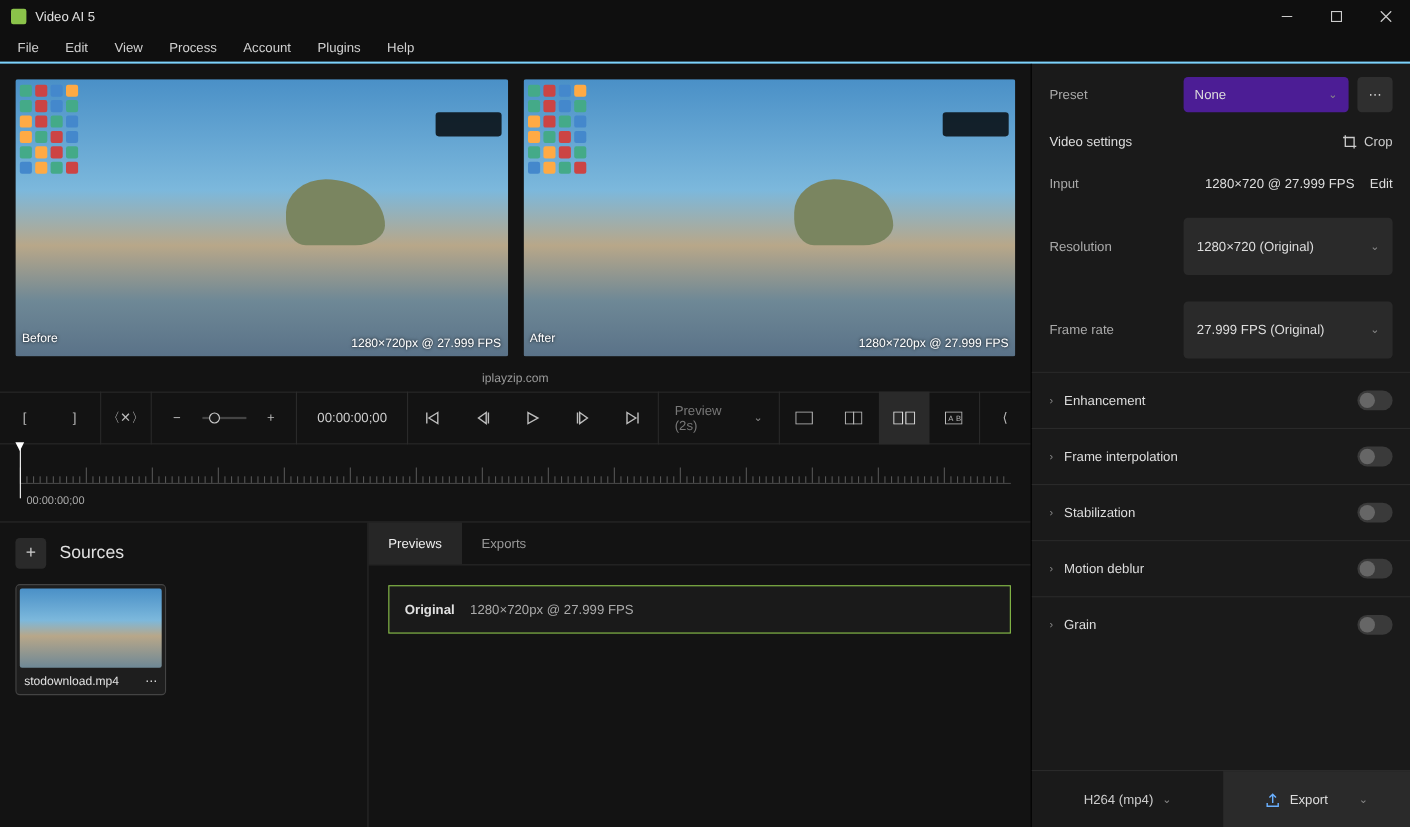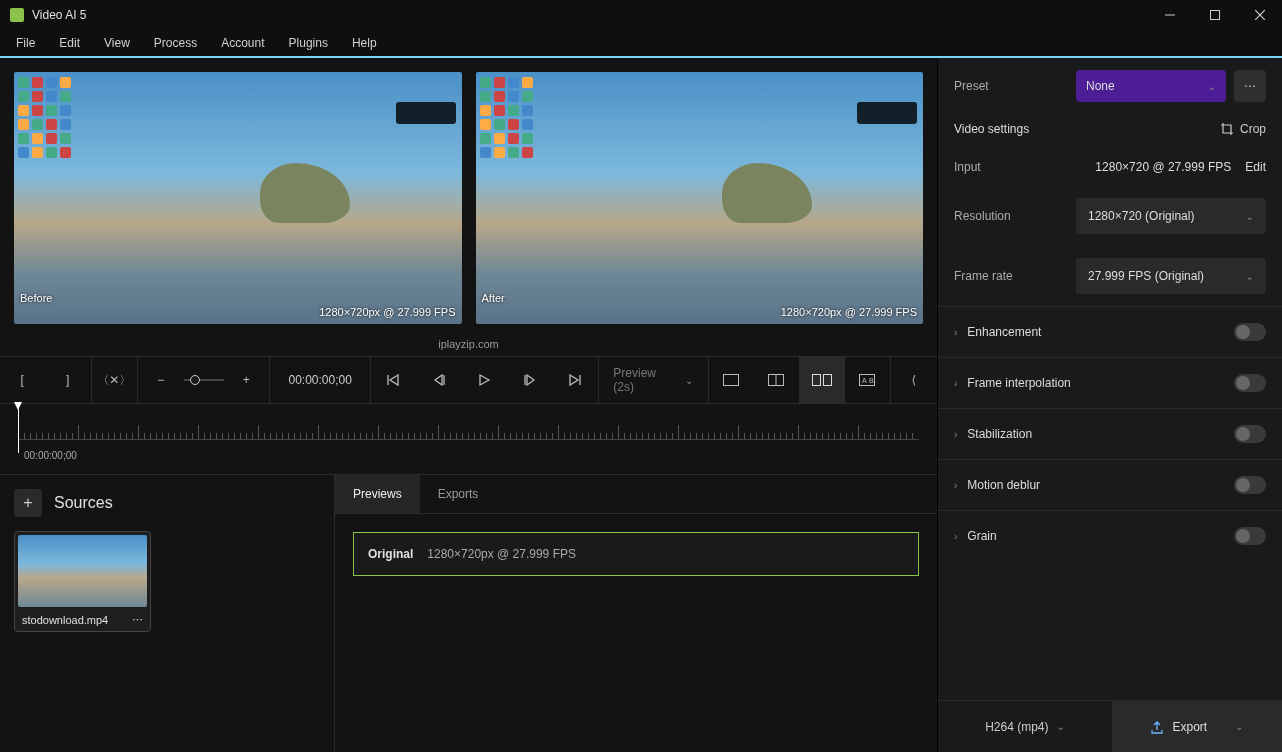--- a/index.html
+++ b/index.html
@@ -15,21 +15,21 @@
 .left-pane { flex: 1; display: flex; flex-direction: column; background: #131313; min-width: 0; }
 .preview-area { display: flex; gap: 14px; padding: 14px; height: 280px; }
 .preview-box { flex: 1; position: relative; border-radius: 2px; overflow: hidden; }
 .preview-img { width: 100%; height: 100%; background: linear-gradient(to bottom, #4a90c7 0%, #7cb8dc 40%, #b8a789 60%, #6e8896 80%, #5a7288 100%); position: relative; }
 .rock { position: absolute; bottom: 40%; left: 55%; width: 90px; height: 60px; background: #7a8560; border-radius: 40% 60% 30% 20% / 50% 70% 30% 40%; }
 .icons-col { position: absolute; top: 5px; left: 4px; width: 55px; display: flex; flex-wrap: wrap; gap: 3px; }
 .dicon { width: 11px; height: 11px; background: #4a8; border-radius: 2px; }
 .dicon.b { background: #c44; }
 .dicon.c { background: #48c; }
 .dicon.d { background: #fa4; }
-.preview-label { position: absolute; bottom: 20px; left: 6px; font-size: 11px; color: #fff; text-shadow: 0 0 3px #000; }
+.preview-label { position: absolute; bottom: 10px; left: 6px; font-size: 11px; color: #fff; text-shadow: 0 0 3px #000; }
 .preview-meta { position: absolute; bottom: 6px; right: 6px; font-size: 11px; color: #fff; text-shadow: 0 0 3px #000; }
 .badge { position: absolute; top: 30px; right: 6px; width: 60px; height: 22px; background: rgba(0,0,0,0.8); border-radius: 3px; }
 .watermark-row { height: 18px; text-align: center; font-size: 11px; color: #999; }
 .toolbar { height: 48px; display: flex; align-items: center; border-top: 1px solid #2a2a2a; border-bottom: 1px solid #2a2a2a; }
 .tb-btn { width: 46px; height: 48px; display: flex; align-items: center; justify-content: center; color: #bbb; border-right: 1px solid transparent; }
 .tb-sep { width: 1px; height: 48px; background: #2a2a2a; }
 .tb-btn.active { background: #2a2a2a; }
 .tb-time { padding: 0 18px; font-size: 12px; color: #ccc; }
 .tb-preview-label { padding: 0 14px; font-size: 12px; color: #777; display: flex; align-items: center; gap: 6px; }
 .timeline { height: 70px; position: relative; padding: 12px 18px 0 18px; }
@@ -54,21 +54,21 @@
 .right-pane { width: 345px; background: #1a1a1a; border-left: 1px solid #000; display: flex; flex-direction: column; }
 .side-row { display: flex; align-items: center; justify-content: space-between; padding: 12px 16px; }
 .side-label { font-size: 12px; color: #aaa; }
 .side-select { flex: 1; max-width: 190px; height: 32px; background: #4c1d95; border-radius: 4px; display: flex; align-items: center; justify-content: space-between; padding: 0 10px; font-size: 12px; color: #ddd; }
 .side-more { width: 32px; height: 32px; background: #2f2f2f; border-radius: 4px; display: flex; align-items: center; justify-content: center; margin-left: 8px; color: #ccc; }
 .crop-row { display: flex; align-items: center; justify-content: space-between; padding: 2px 16px 12px 16px; }
 .crop-btn { display: flex; align-items: center; gap: 6px; color: #ccc; font-size: 12px; text-align: right; }
 .info-row { display: flex; align-items: center; justify-content: space-between; padding: 12px 16px; font-size: 12px; }
 .info-val { color: #ddd; }
 .edit-link { color: #ddd; margin-left: 14px; }
-.dd { height: 36px; background: #2a2a2a; border-radius: 4px; display: flex; align-items: center; justify-content: space-between; padding: 16px 12px; font-size: 12px; color: #ddd; flex: 1; max-width: 190px; }
+.dd { height: 52px; background: #2a2a2a; border-radius: 4px; display: flex; align-items: center; justify-content: space-between; padding: 16px 12px; font-size: 12px; color: #ddd; flex: 1; max-width: 190px; }
 .collapsible { display: flex; align-items: center; justify-content: space-between; padding: 16px; border-top: 1px solid #2a2a2a; }
 .coll-left { display: flex; align-items: center; gap: 10px; font-size: 12px; color: #ddd; }
 .chev { font-size: 10px; color: #888; }
 .toggle { width: 32px; height: 18px; background: #3a3a3a; border-radius: 9px; position: relative; }
 .toggle::after { content: ""; position: absolute; width: 14px; height: 14px; background: #666; border-radius: 50%; top: 2px; left: 2px; }
 .footer { display: flex; height: 52px; margin-top: auto; border-top: 1px solid #2a2a2a; }
 .footer-format { flex: 1; display: flex; align-items: center; justify-content: center; gap: 8px; font-size: 12px; color: #ccc; }
 .footer-export { width: 170px; background: #2a2a2a; display: flex; align-items: center; justify-content: center; gap: 8px; font-size: 12px; color: #ddd; }
 svg { display: block; }
 </style>

